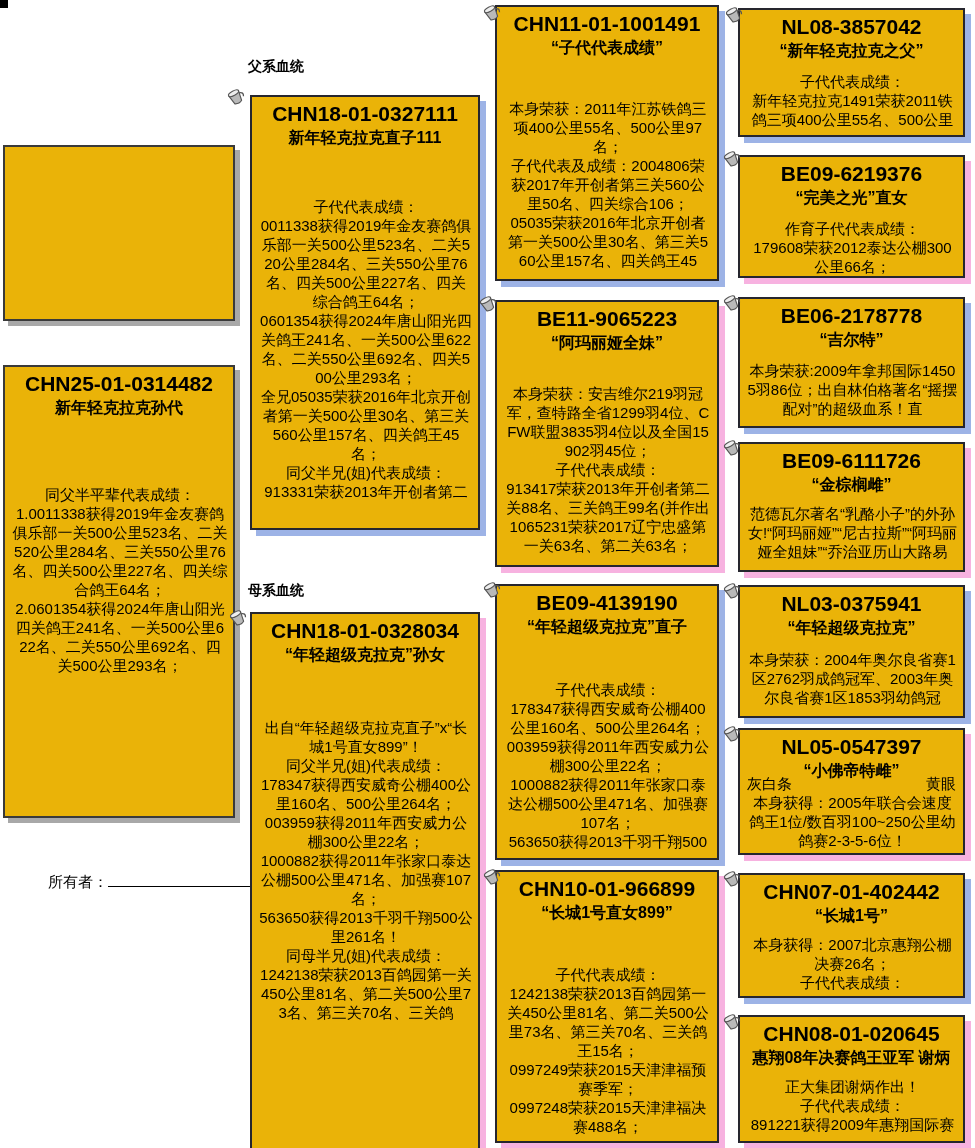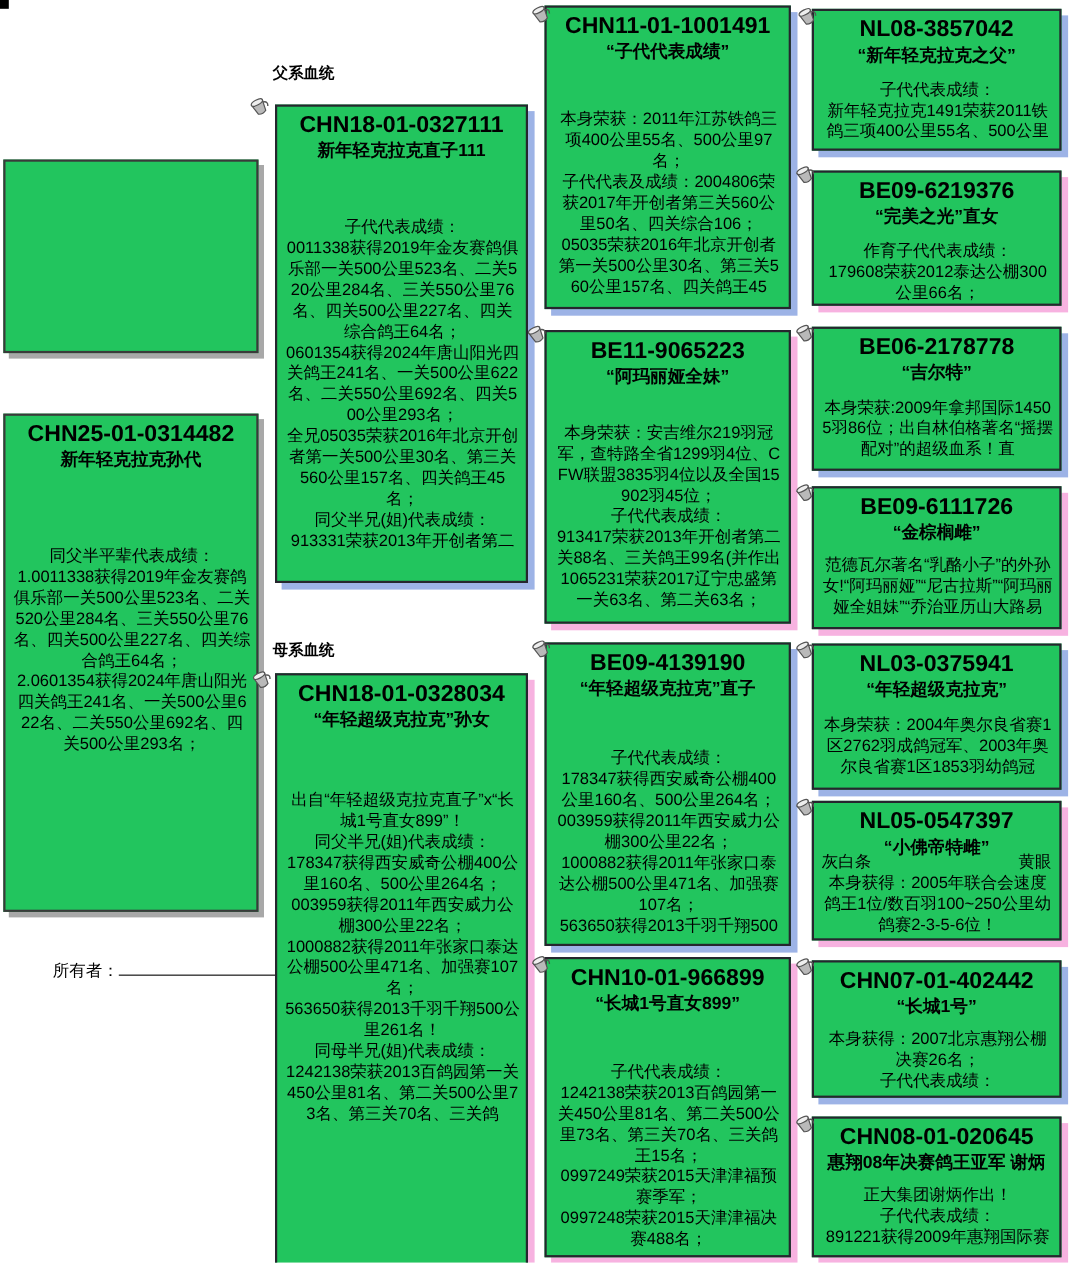--- a/index.html
+++ b/index.html
@@ -1,21 +1,21 @@
 <!DOCTYPE html>
 <html><head>
 <meta charset="utf-8">
 <style>
   html,body{margin:0;padding:0;background:#fff;}
   #canvas{
     position:relative;width:975px;height:1148px;background:#ffffff;overflow:hidden;
     font-family:"Liberation Sans","DejaVu Sans",sans-serif;color:#000;
   }
   .box{
-    position:absolute;background:#22c55e;border:2px solid #26262e;box-sizing:border-box;
+    position:absolute;background:#eab308;border:2px solid #26262e;box-sizing:border-box;
   }
   .shadow-blue{box-shadow:6px 6px 0 0 #9db3e6;}
   .shadow-pink{box-shadow:6px 6px 0 0 #f7b2e0;}
   .shadow-gray{box-shadow:5px 5px 0 0 #a8a8a8;}
   .box-head{padding-top:4px;text-align:center;line-height:1.15;}
   .ring{font-size:21px;font-weight:bold;letter-spacing:0px;line-height:26px;}
   .bname{font-size:16px;font-weight:bold;line-height:22px;}
   .box-body{
     position:absolute;left:7px;right:5px;bottom:2px;overflow:hidden;
     font-size:15px;line-height:19px;white-space:pre-line;word-break:break-all;text-align:center;
@@ -35,21 +35,21 @@
 
 <div id="canvas">
 
   <div class="corner-mark"></div>
 
   <div class="line-label" style="left:248px;top:58px;">父系血统</div>
   <div class="line-label" style="left:248px;top:582px;">母系血统</div>
 
   <div class="box shadow-gray" style="left:3px;top:145px;width:232px;height:176px;border-color:#3a3a3a;"></div>
 
-  <div class="box shadow-gray" style="left:3px;top:376px;width:232px;height:453px;border-color:#3a3a3a;">
+  <div class="box shadow-gray" style="left:3px;top:365px;width:232px;height:453px;border-color:#3a3a3a;">
     <div class="box-head">
       <div class="ring">CHN25-01-0314482</div>
       <div class="bname">新年轻克拉克孙代</div>
     </div>
     <div class="box-body" style="top:118px;">同父半平辈代表成绩：
 1.0011338获得2019年金友赛鸽俱乐部一关500公里523名、二关520公里284名、三关550公里76名、四关500公里227名、四关综合鸽王64名；
 2.0601354获得2024年唐山阳光四关鸽王241名、一关500公里622名、二关550公里692名、四关500公里293名；</div>
   </div>
 
   <div class="owner" style="left:48px;top:872px;">

